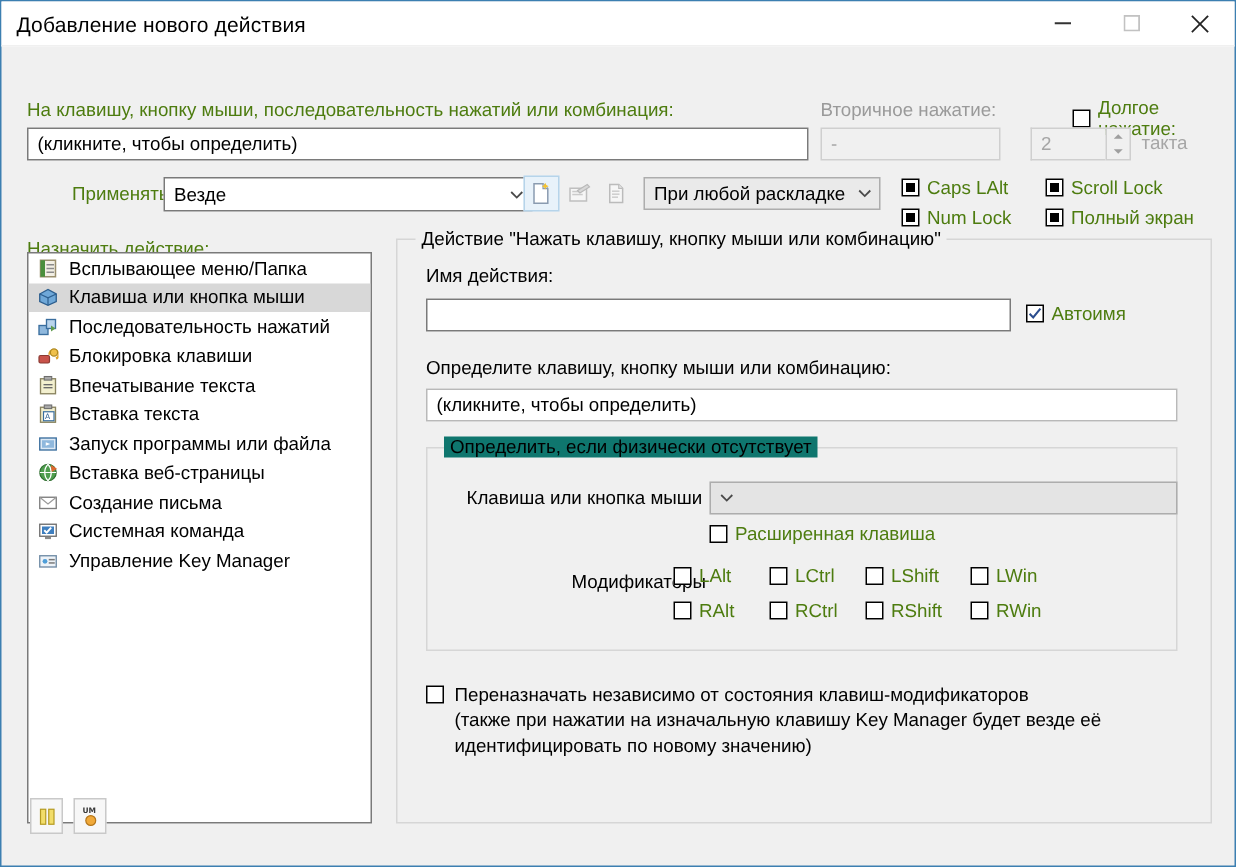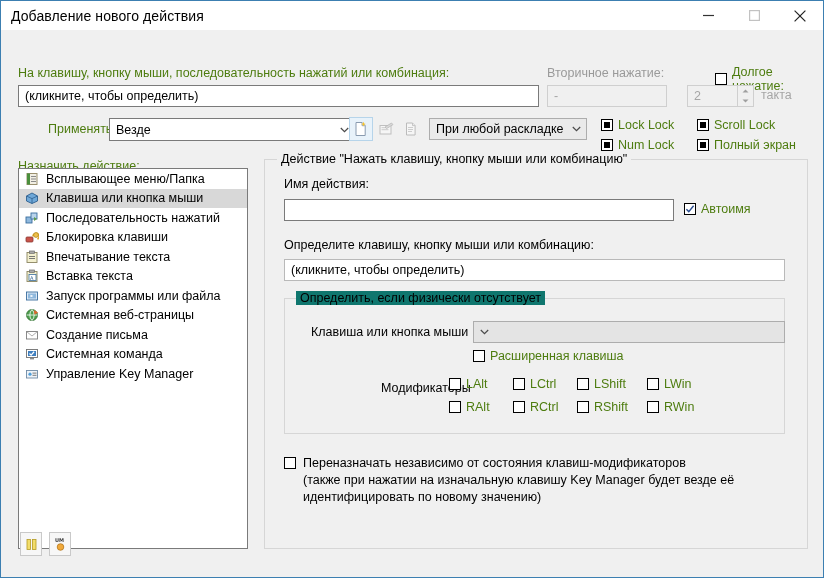--- a/index.html
+++ b/index.html
@@ -244,21 +244,21 @@
       <span class="combo-arrow">
         <svg width="9" height="6" viewBox="0 0 9 6">
             <path d="M0.8 1 L4.5 4.7 L8.2 1" fill="none" stroke="#4a4a4a" stroke-width="1.2"></path>
           </svg>
       </span>
     </div>
 
     <div class="lockgrid">
       <div class="cbrow">
         <span class="cb filled"></span>
-        <span class="lbl">Lock Lock</span>
+        <span class="lbl">Caps LAlt</span>
       </div>
       <div class="cbrow">
         <span class="cb filled"></span>
         <span class="lbl">Scroll Lock</span>
       </div>
       <div class="cbrow">
         <span class="cb filled"></span>
         <span class="lbl">Num Lock</span>
       </div>
       <div class="cbrow">
@@ -348,21 +348,21 @@
         <span>Запуск программы или файла</span>
       </div>
       <div class="lrow">
         <span class="licon">
           <svg width="14" height="14" viewBox="0 0 14 14">
               <circle cx="7" cy="7" r="5.5" fill="#4f9e4f" stroke="#2e6e2e" stroke-width="0.8"></circle>
               <path d="M1.5 7 h11 M7 1.5 a8 8 0 0 1 0 11 a8 8 0 0 1 0 -11" fill="none" stroke="#ffffff" stroke-width="0.8"></path>
               <path d="M9 2 l4 2.5 -3.5 2.2 Z" fill="#e0662e"></path>
             </svg>
         </span>
-        <span>Системная веб-страницы</span>
+        <span>Вставка веб-страницы</span>
       </div>
       <div class="lrow">
         <span class="licon">
           <svg width="14" height="14" viewBox="0 0 14 14">
               <rect x="1.5" y="3.5" width="11" height="7.5" fill="#ffffff" stroke="#7d7d7d" stroke-width="0.9"></rect>
               <path d="M1.5 3.5 L7 8 L12.5 3.5" fill="none" stroke="#9a9a9a" stroke-width="0.8"></path>
             </svg>
         </span>
         <span>Создание письма</span>
       </div>

